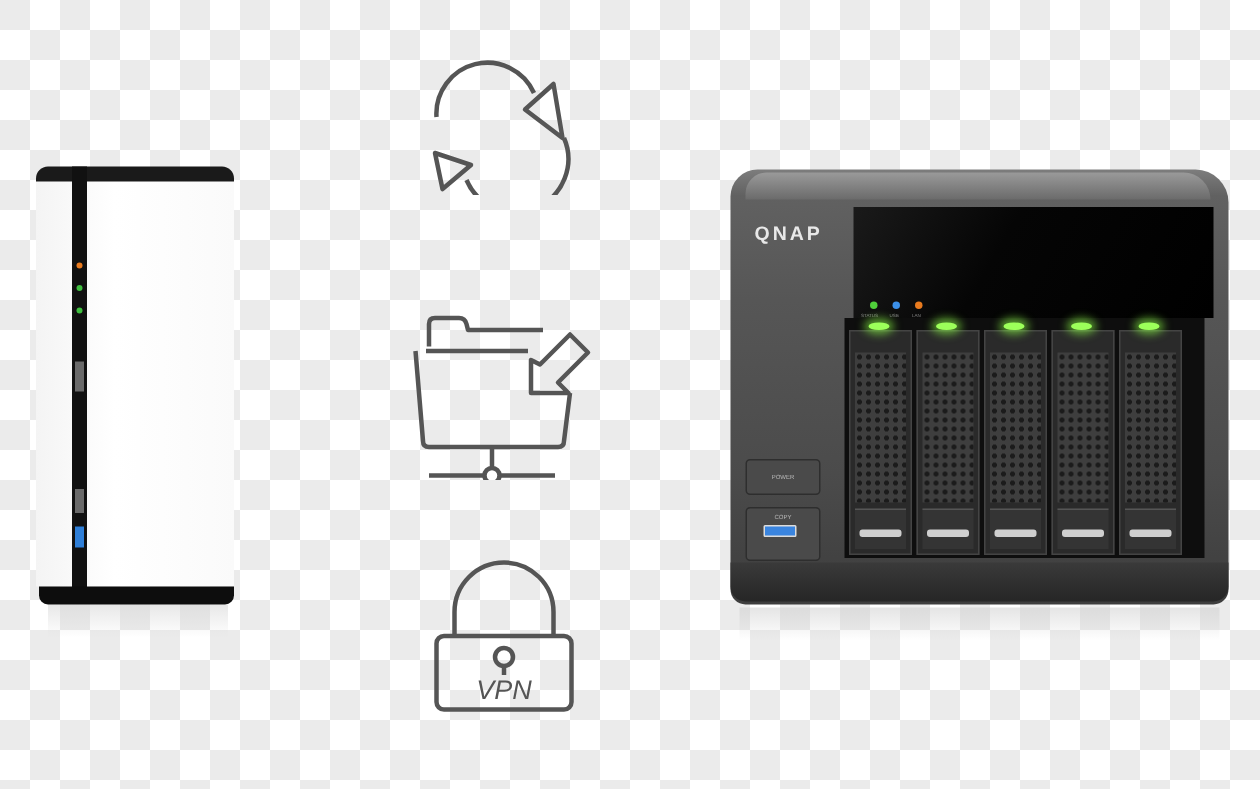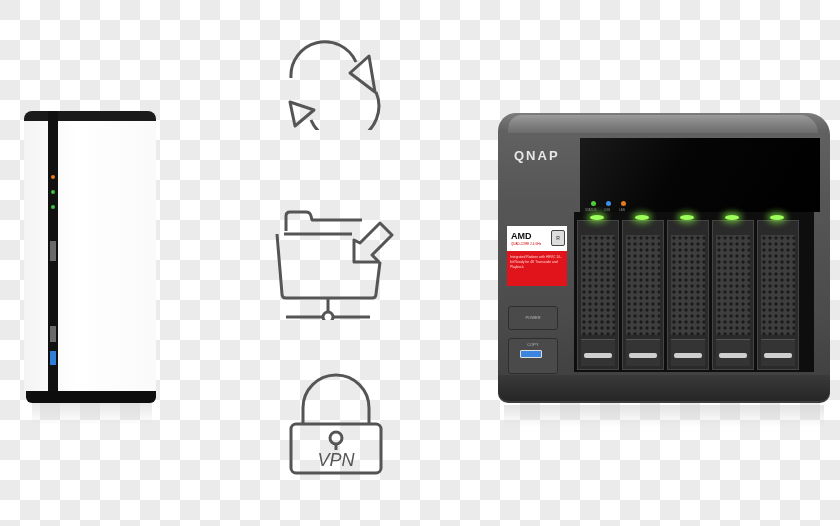--- a/index.html
+++ b/index.html
@@ -15,21 +15,21 @@
   
   .small-nas{left:22px;top:111px;width:136px;height:292px;}
   .sn-top{left:2px;top:0;width:132px;height:14px;background:#1a1a1a;border-radius:8px 8px 0 0;}
   .sn-body{left:2px;top:10px;width:132px;height:270px;background:linear-gradient(90deg,#f4f4f4 0%,#ffffff 40%,#fafafa 100%);}
   .sn-strip{left:26px;top:0;width:10px;height:290px;background:#111;}
   .sn-bottom{left:4px;top:280px;width:130px;height:12px;background:#0d0d0d;border-radius:0 0 6px 6px;}
   .sn-reflect{left:10px;top:292px;width:120px;height:22px;background:linear-gradient(#d8d8d8,rgba(255,255,255,0));opacity:.6;}
   .led{width:4px;height:4px;border-radius:50%;}
 
   
-  .big-nas{left:498px;top:113px;width:332px;height:256px;}
+  .big-nas{left:487px;top:113px;width:332px;height:256px;}
   .bn-shell{left:0;top:0;width:332px;height:290px;border-radius:18px 22px 10px 10px;
     background:linear-gradient(180deg,#7d7d7d 0%,#616161 6%,#565656 30%,#4b4b4b 70%,#3d3d3d 100%);}
   .bn-topsheen{left:10px;top:2px;width:310px;height:18px;background:linear-gradient(#9a9a9a,#6b6b6b);border-radius:14px 18px 0 0;}
   .bn-panel{left:82px;top:25px;width:240px;height:74px;background:linear-gradient(120deg,#1a1a1a 0%,#050505 40%,#000 100%);}
   .bn-bays{left:76px;top:99px;width:240px;height:160px;background:#0e0e0e;}
   .bay{position:absolute;top:8px;width:40px;height:148px;background:#2a2a2a;border:1px solid #444;}
   .bay-grill{position:absolute;left:3px;top:14px;width:34px;height:100px;
     background-color:#3e3e3e;
     background-image:radial-gradient(#1b1b1b 35%,transparent 40%);
     background-size:6px 6px;}
@@ -106,30 +106,20 @@
   <div class="abs qnap-logo">QNAP</div>
   <div class="abs bn-panel">
     <div class="abs status-led" style="left:11px;top:63px;background:#4fcf3a;"></div>
     <div class="abs status-led" style="left:26px;top:63px;background:#3b8fe8;"></div>
     <div class="abs status-led" style="left:41px;top:63px;background:#e87a1e;"></div>
     <div class="abs status-lbl" style="left:5px;top:70px;">STATUS</div>
     <div class="abs status-lbl" style="left:24px;top:70px;">USB</div>
     <div class="abs status-lbl" style="left:39px;top:70px;">LAN</div>
   </div>
 
-  <div class="abs amd-sticker">
-    <div class="abs amd-white">
-      <div class="abs amd-text">AMD</div>
-      <div class="abs amd-sub">QUAD-CORE 2.4 GHz</div>
-      <div class="abs amd-badge">R</div>
-    </div>
-    <div class="abs amd-red">
-      <div class="abs amd-red-text">Integrated Radeon with HEVC 10-bit Ready for 4K Transcode and Playback</div>
-    </div>
-  </div>
 
   <div class="abs front-btn" style="left:10px;top:193px;line-height:22px;">POWER</div>
   <div class="abs front-btn" style="left:10px;top:225px;height:34px;line-height:12px;">
     <span>COPY</span>
   </div>
   <div class="abs usb-port"></div>
 
   <div class="abs bn-bays">
     <div class="bay" style="left:3px;">
         <div class="bay-led"></div>

